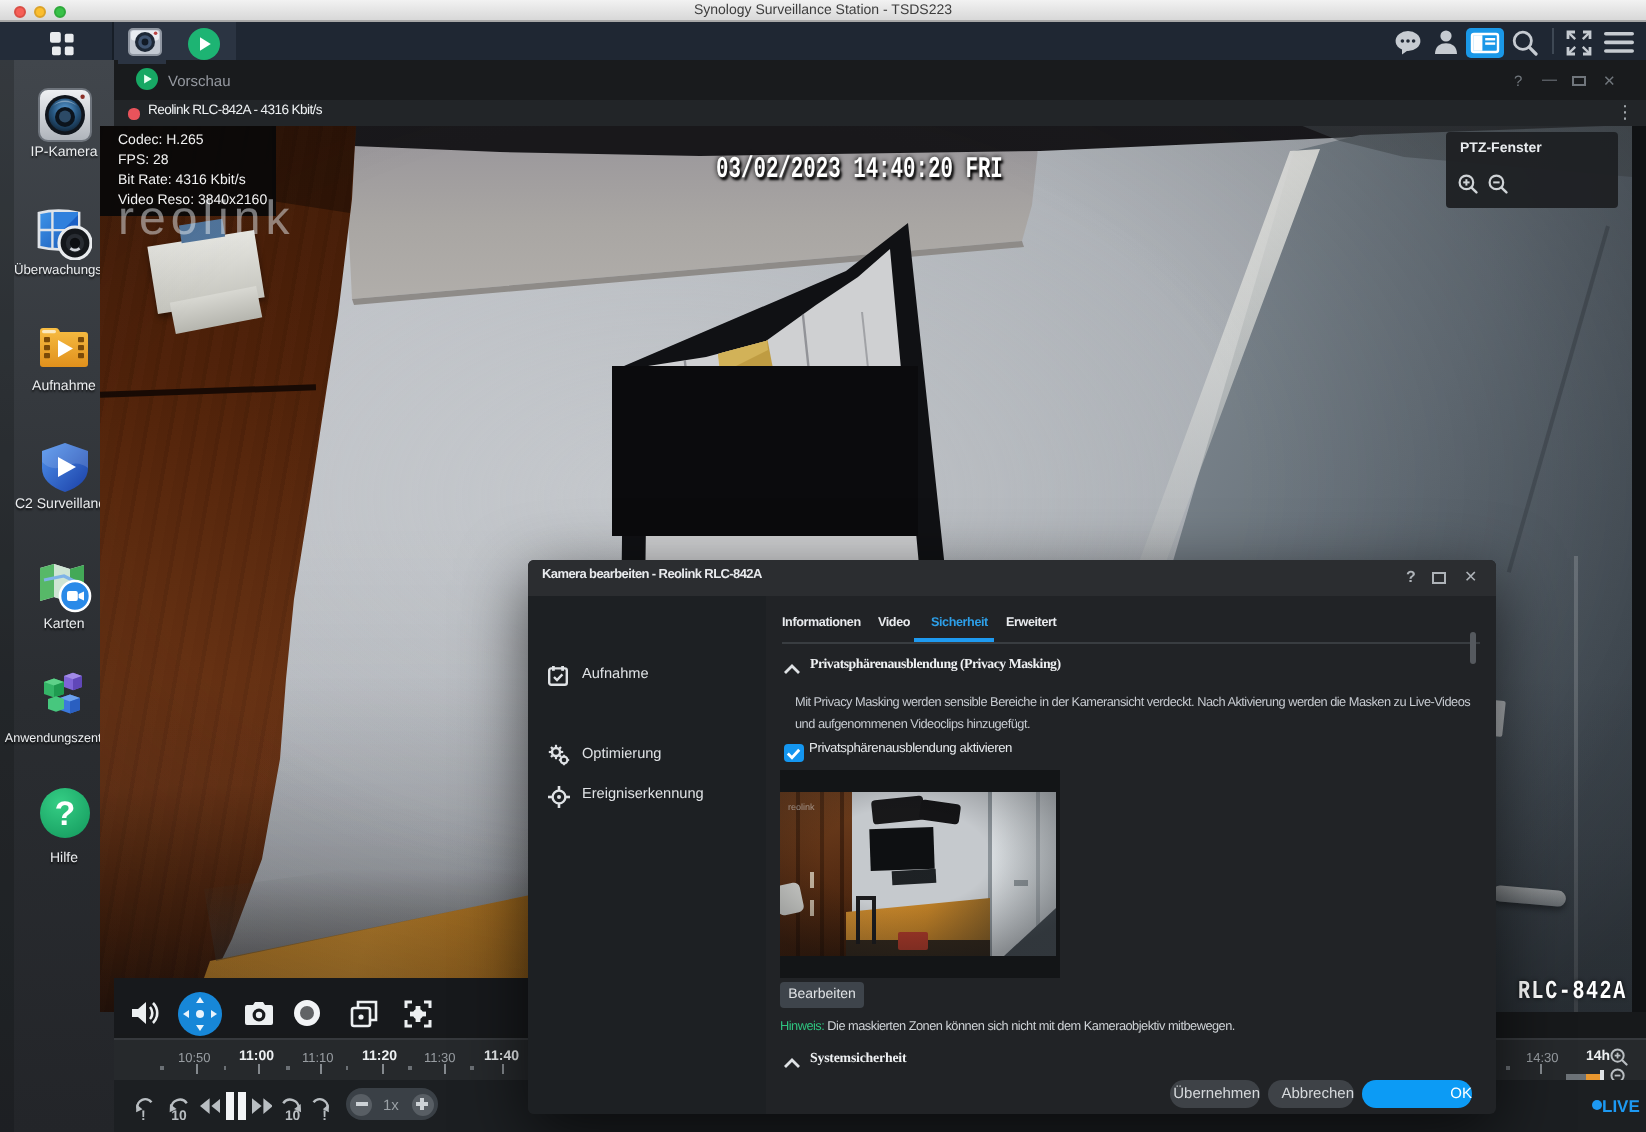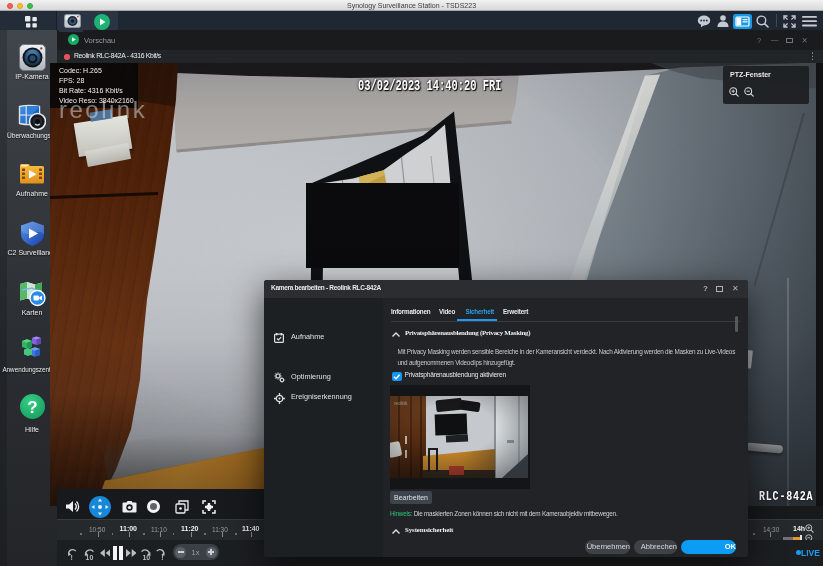--- a/index.html
+++ b/index.html
@@ -597,16 +597,16 @@
     <svg class="abs" style="left:9px;top:230.5px" width="8" height="5" viewBox="0 0 8 5">
           <path d="M0.5 4.5 L4 1 L7.5 4.5" fill="none" stroke="#dfe2e5" stroke-width="1.4"></path>
         </svg>
     <div class="abs" style="left:22px;top:227.5px;font-family:'Liberation Serif',serif;font-size:6.9px;font-weight:bold;letter-spacing:-0.1px;color:#eef0f2">Systemsicherheit</div>
 
     <div class="abs" style="left:352px;top:18px;width:3px;height:16px;border-radius:1.5px;background:#55595e"></div>
   </div>
 
   <div class="btnpill" style="left:321px;top:260px;width:45px">Übernehmen</div>
   <div class="btnpill" style="left:370px;top:260px;width:43px">Abbrechen</div>
-  <div class="btnpill" style="left:417px;top:259.5px;width:55px;background:#0c9bf5;color:#fff;font-weight:bold">OK</div>
+  <div class="btnpill" style="left:417px;top:259.5px;width:55px;background:#0c9bf5;color:#fff;font-weight:normal">OK</div>
 </div>
 
 </div>
 
 </body></html>

